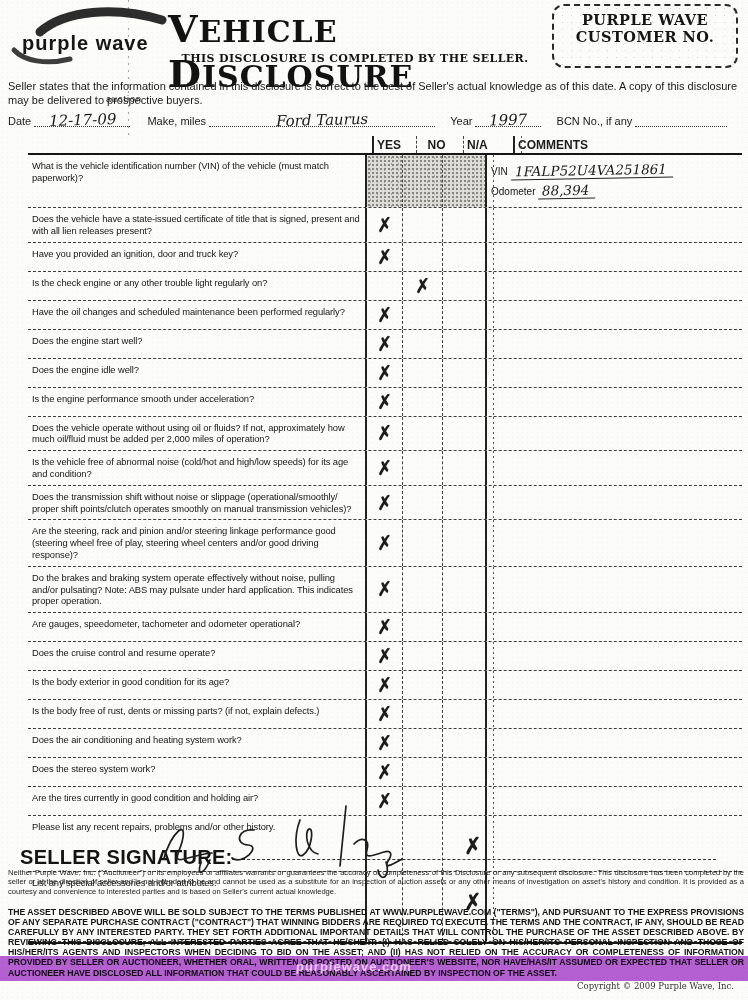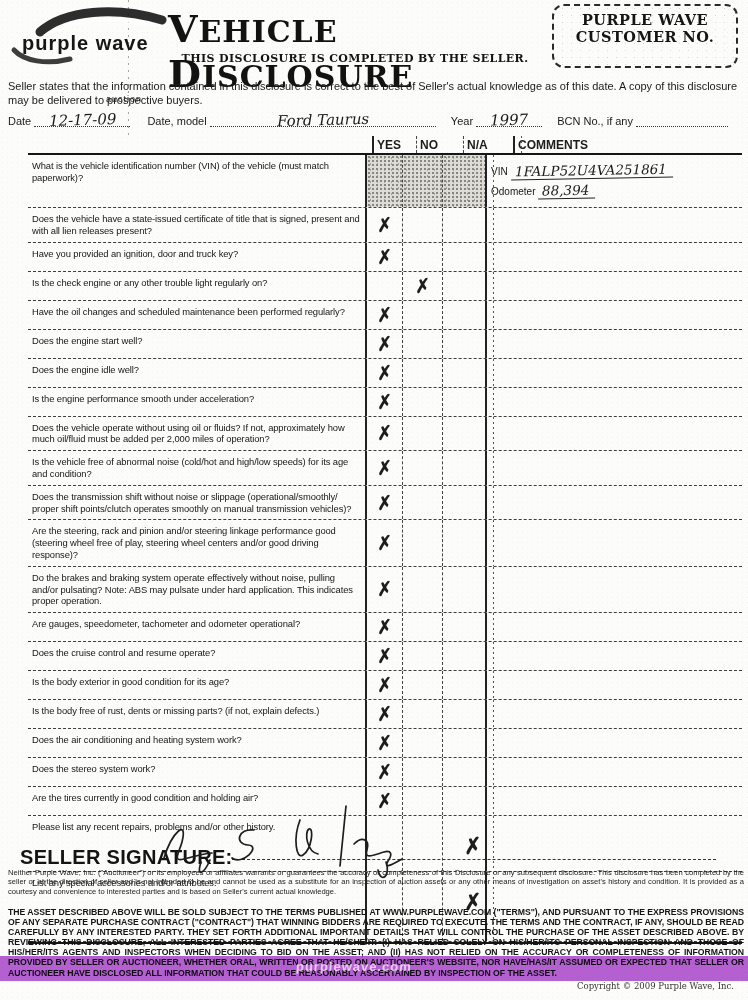--- a/index.html
+++ b/index.html
@@ -37,21 +37,21 @@
   
   .dtable { position:absolute; left:28px; top:136px; width:714px; border-bottom:2.5px solid #161616; }
   .trow, .thead { display:grid; grid-template-columns:337px 37px 40px 43px 1fr; }
   .thead { border-bottom:2px solid #161616;gap:7px; }
   .thead .cell { font-weight:bold; font-size:12px; padding:2px 3px 1px; }
   .trow { border-bottom:1.2px dashed #3c3c3c; }
   .cell { position:relative; padding:5px 4px; }
   .cell.q { font-size:9.4px; line-height:11.8px; letter-spacing:-.1px; color:#161616; }
   .cell.ans { display:flex; justify-content:center; align-items:center; }
   .yes { border-left:2px solid #222; }
-  .no  { border-left:1.2px dashed #444; }
+  .no  { border-left:1.2px dashed #444;text-align:center; }
   .na  { border-left:1.2px dashed #444; }
   .cmt { border-left:2px solid #222; font-size:10px; }
   .cmt::before { content:""; position:absolute; left:6px; top:0; bottom:0;
     background-image:linear-gradient(#555 45%, transparent 45%); background-size:1px 5px; width:1px; }
   .shade { background-color:#dddcd6;
     background-image: radial-gradient(#88877f .8px, transparent .95px), radial-gradient(#a3a29a .7px, transparent .85px);
     background-size:4px 4px, 7px 6px; }
   .xmark { font-size:18px; font-weight:bold; color:#1d1d1d; line-height:1; display:inline-block; transform:rotate(-9deg) skewX(-6deg); }
   .spacer1 { min-height:56px; }
   .spacer2 { min-height:70px; }
@@ -99,21 +99,21 @@
   <div class="custbox">
     <div>PURPLE WAVE</div>
     <div>CUSTOMER NO.</div>
   </div>
 
   <div class="statement">Seller states that the information contained in this disclosure is correct to the best of Seller's actual knowledge as of this date. A copy of this disclosure may be delivered to prospective buyers.</div>
 
   <div class="dateline">
     <span class="lbl">Date</span>
     <span class="u" style="width:96px"><span class="hand big">12-17-09</span></span>
-    <span class="lbl" style="margin-left:14px">Date, model</span>
+    <span class="lbl" style="margin-left:14px">Make, miles</span>
     <span class="u" style="width:226px"><span class="hand big">Ford Taurus</span></span>
     <span class="lbl" style="margin-left:12px">Year</span>
     <span class="u" style="width:66px"><span class="hand big">1997</span></span>
     <span class="lbl" style="margin-left:12px">BCN No., if any</span>
     <span class="u" style="width:92px"><span class="hand big"></span></span>
   </div>
 
   <div class="dtable">
     <div class="thead">
       <div class="cell"></div>

